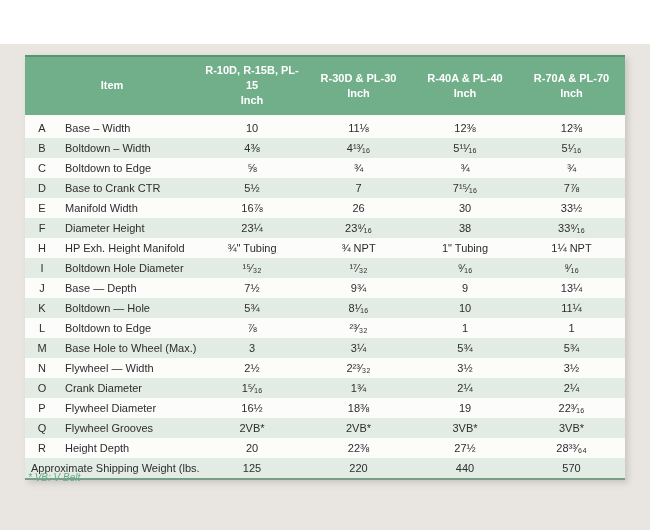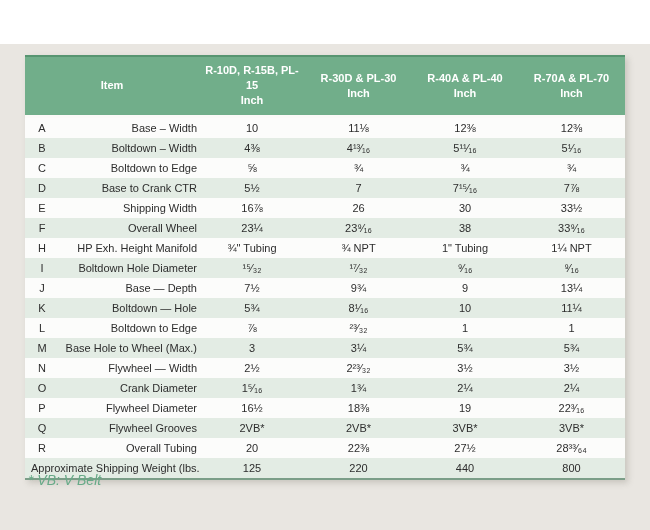--- a/index.html
+++ b/index.html
@@ -21,27 +21,27 @@
     vertical-align:middle;text-align:center;line-height:15px;
   }
   thead th .unit{font-weight:bold;}
   tbody td, tfoot td{
     font-size:11px;color:#2d2d2d;height:20px;padding:0 2px;
     vertical-align:middle;white-space:nowrap;overflow:hidden;
   }
   tr.plain td{background:#fcfcfb;}
   tr.stripe td{background:#e3ece4;}
   td.letter{text-align:center;}
-  td.item{text-align:right;padding-left:6px;margin-left:45px;}
+  td.item{text-align:left;padding-left:6px;margin-left:45px;}
   td.val{text-align:center;}
   tfoot td{border-bottom:2px solid #7b9e88;}
   tfoot td.label{text-align:left;padding-left:6px;}
   .footnote{
     position:absolute;left:28px;top:472px;
-    font-size:14px;font-style:italic;color:#67aa88;
+    font-size:10px;font-style:italic;color:#67aa88;
   }
 </style>
 </head>
 <body>
 
 <div class="page">
   <div class="top-band"></div>
 
   <div class="table-wrap">
     <table>
@@ -104,29 +104,29 @@
           <tr class="stripe">
             <td class="letter">D</td>
             <td class="item">Base to Crank CTR</td>
             <td class="val">5½</td>
             <td class="val">7</td>
             <td class="val">7¹⁵⁄₁₆</td>
             <td class="val">7⅞</td>
           </tr>
           <tr class="plain">
             <td class="letter">E</td>
-            <td class="item">Shipping Width</td>
+            <td class="item">Manifold Width</td>
             <td class="val">16⅞</td>
             <td class="val">26</td>
             <td class="val">30</td>
             <td class="val">33½</td>
           </tr>
           <tr class="stripe">
             <td class="letter">F</td>
-            <td class="item">Overall Wheel</td>
+            <td class="item">Diameter Height</td>
             <td class="val">23¼</td>
             <td class="val">23⁹⁄₁₆</td>
             <td class="val">38</td>
             <td class="val">33⁹⁄₁₆</td>
           </tr>
           <tr class="plain">
             <td class="letter">H</td>
             <td class="item">HP Exh. Height Manifold</td>
             <td class="val">¾" Tubing</td>
             <td class="val">¾ NPT</td>
@@ -200,33 +200,33 @@
           <tr class="stripe">
             <td class="letter">Q</td>
             <td class="item">Flywheel Grooves</td>
             <td class="val">2VB*</td>
             <td class="val">2VB*</td>
             <td class="val">3VB*</td>
             <td class="val">3VB*</td>
           </tr>
           <tr class="plain">
             <td class="letter">R</td>
-            <td class="item">Overall Tubing</td>
+            <td class="item">Height Depth</td>
             <td class="val">20</td>
             <td class="val">22⅜</td>
             <td class="val">27½</td>
             <td class="val">28³³⁄₆₄</td>
           </tr>
         </tbody>
       <tfoot>
         <tr class="stripe">
           <td colspan="2" class="label">Approximate Shipping Weight (lbs.)</td>
           <td class="val">125</td>
           <td class="val">220</td>
           <td class="val">440</td>
-          <td class="val">800</td>
+          <td class="val">570</td>
         </tr>
       </tfoot>
     </table>
   </div>
 
   <div class="footnote">* VB: V Belt</div>
 </div>
 
 </body></html>

